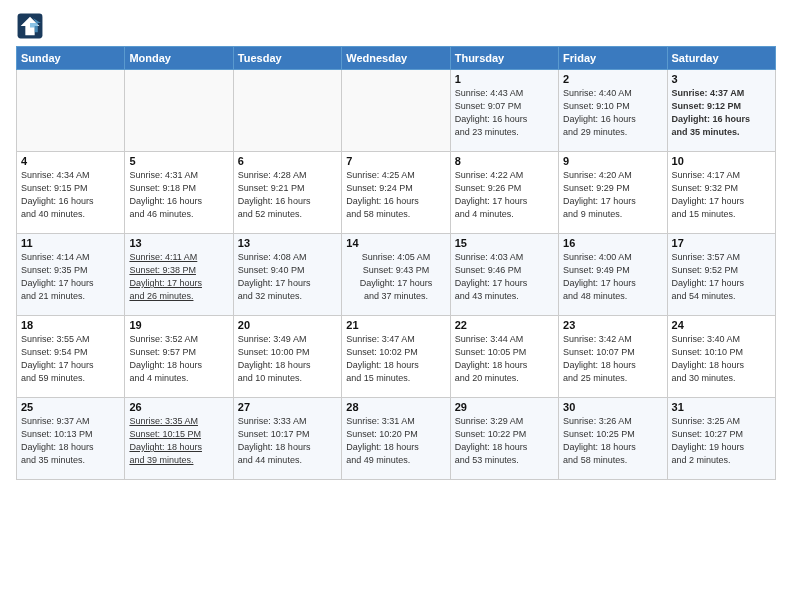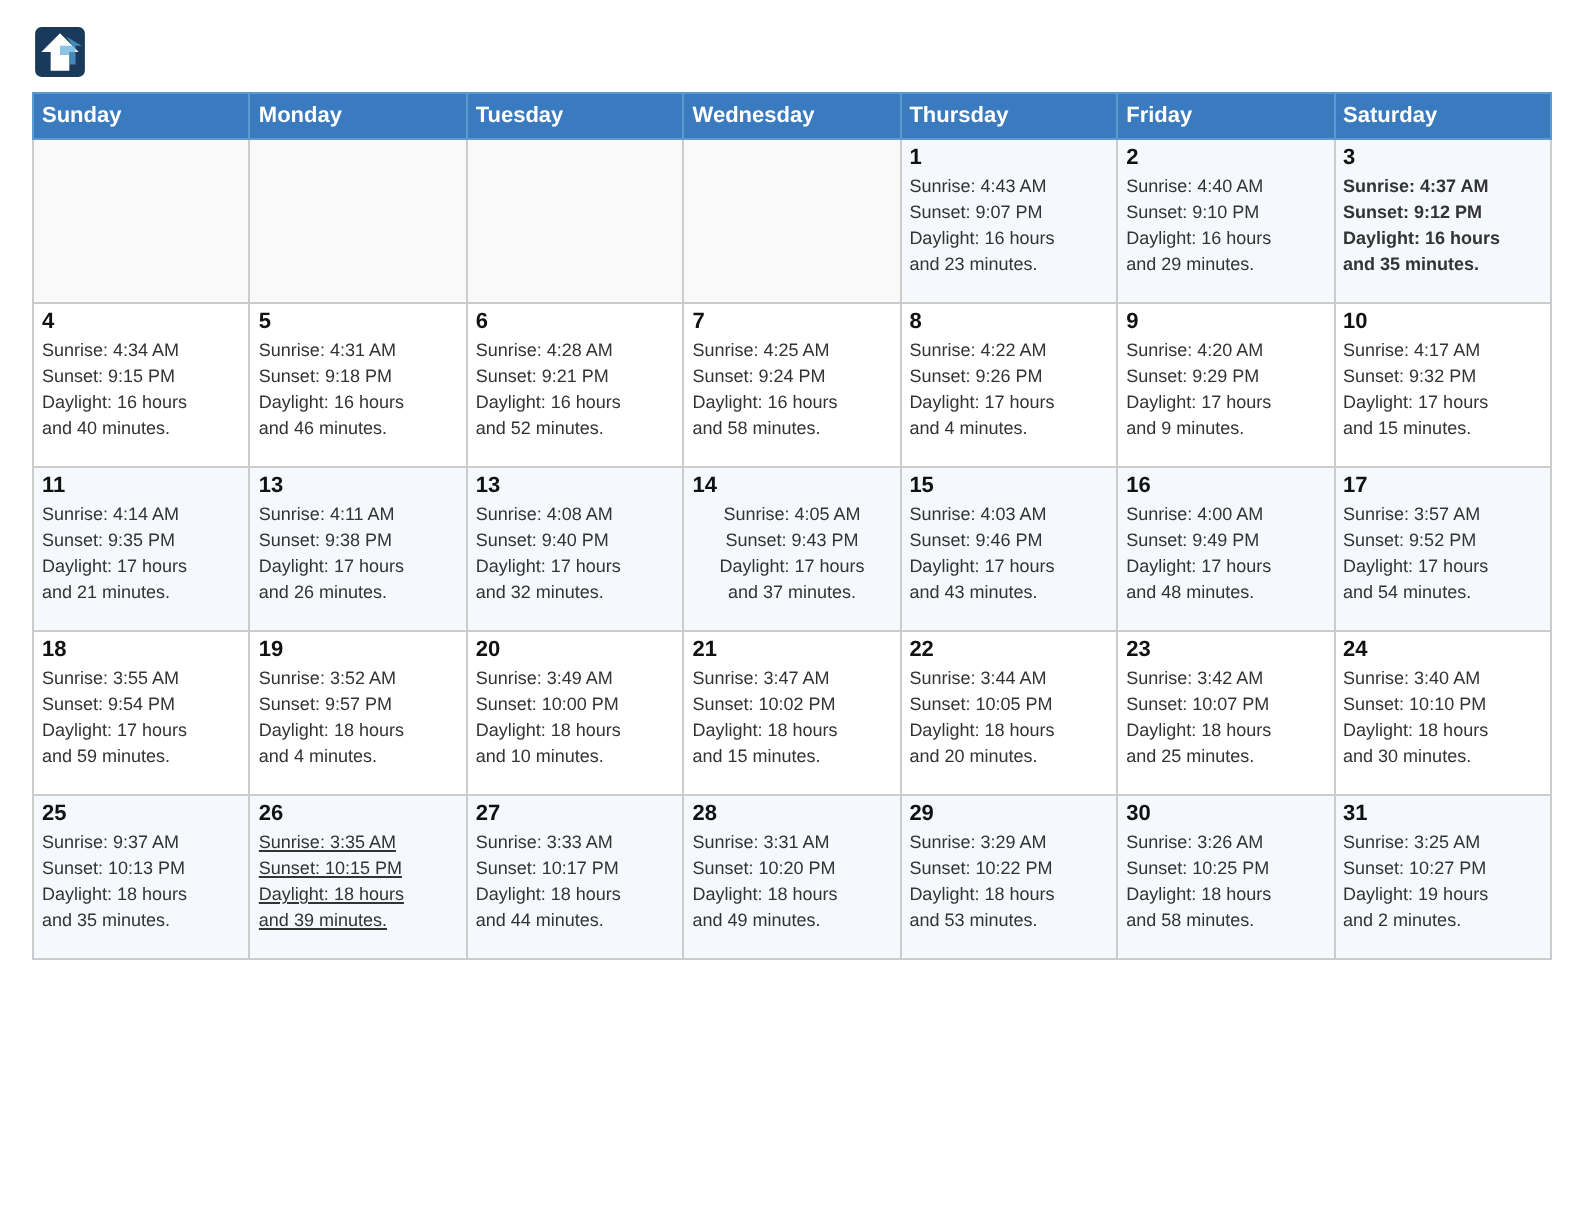--- a/index.html
+++ b/index.html
@@ -209,21 +209,21 @@
         <tr>
           <td>
             <div class="day-number">11</div>
             <div class="day-info" style="white-space: pre-line;">Sunrise: 4:14 AM
 Sunset: 9:35 PM
 Daylight: 17 hours
 and 21 minutes.</div>
           </td>
           <td>
             <div class="day-number">13</div>
-            <div class="day-info" style="white-space: pre-line;">Sunrise: 4:11 AM
+            <div class="day-info" style="white-space: pre-line; text-decoration: underline;">Sunrise: 4:11 AM
 Sunset: 9:38 PM
 Daylight: 17 hours
 and 26 minutes.</div>
           </td>
           <td>
             <div class="day-number">13</div>
             <div class="day-info" style="white-space: pre-line;">Sunrise: 4:08 AM
 Sunset: 9:40 PM
 Daylight: 17 hours
 and 32 minutes.</div>

